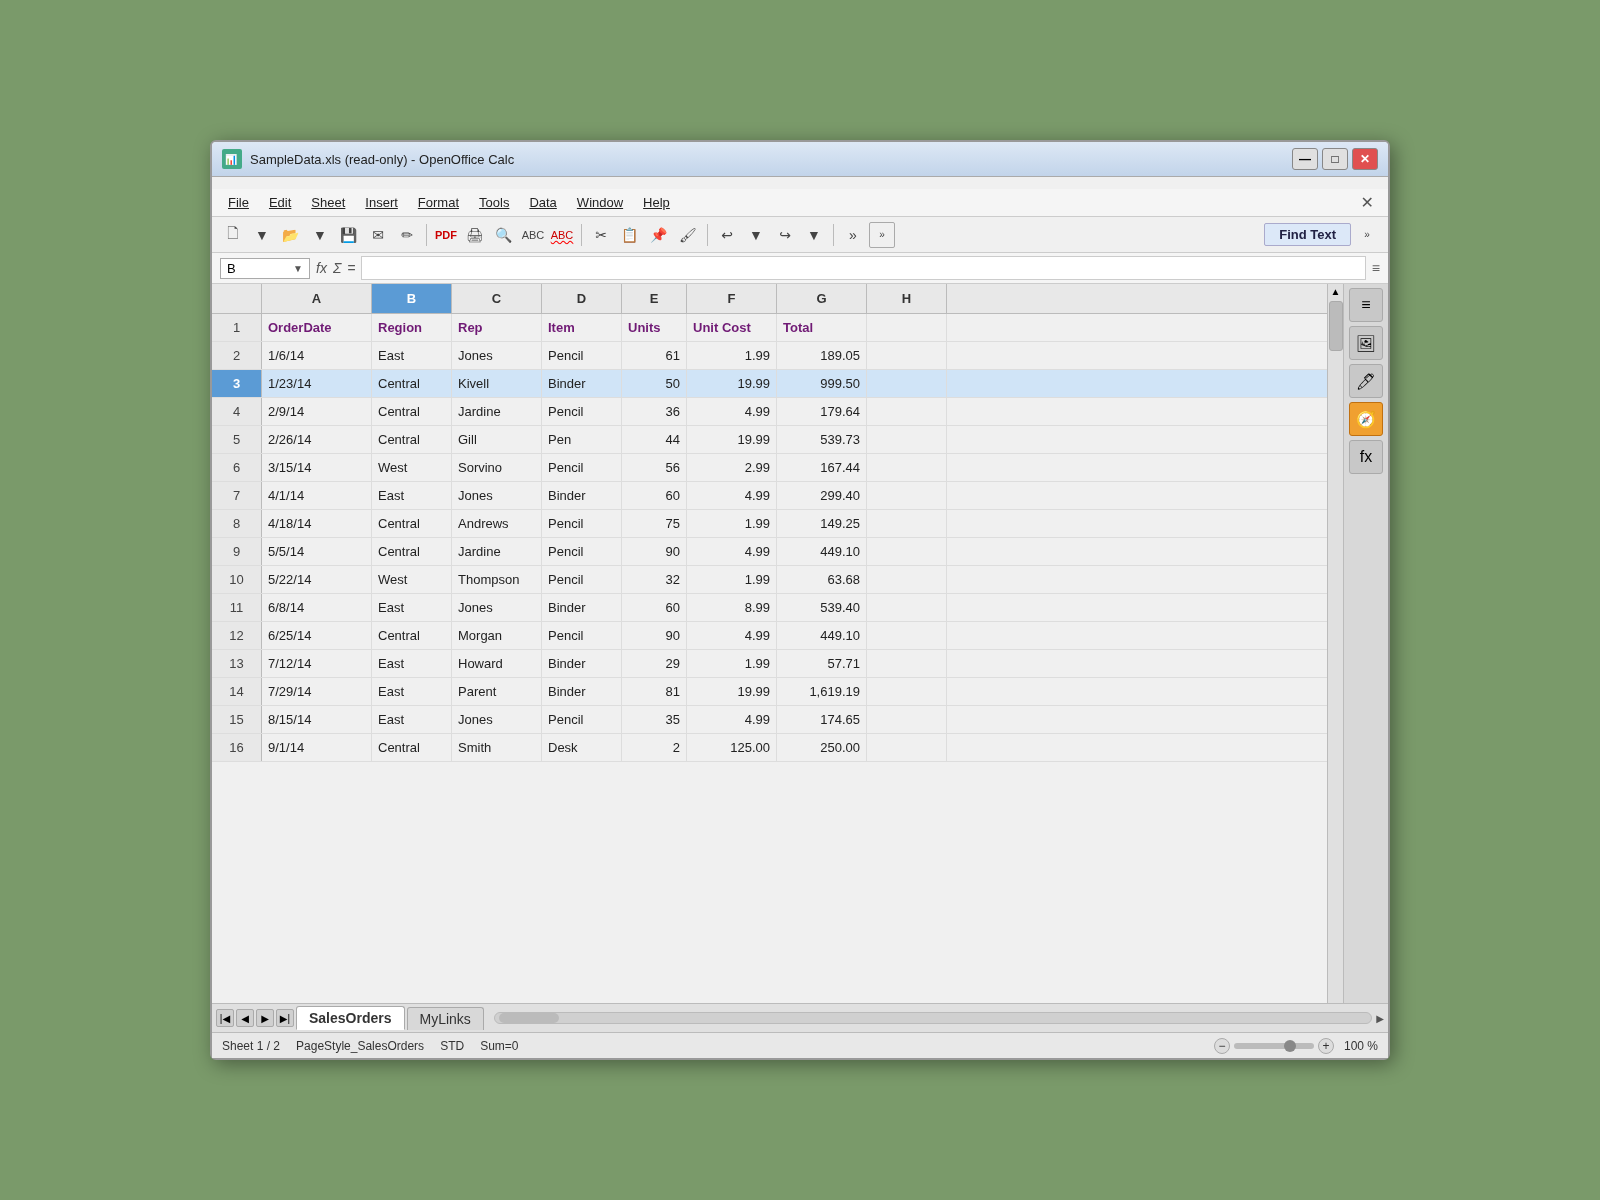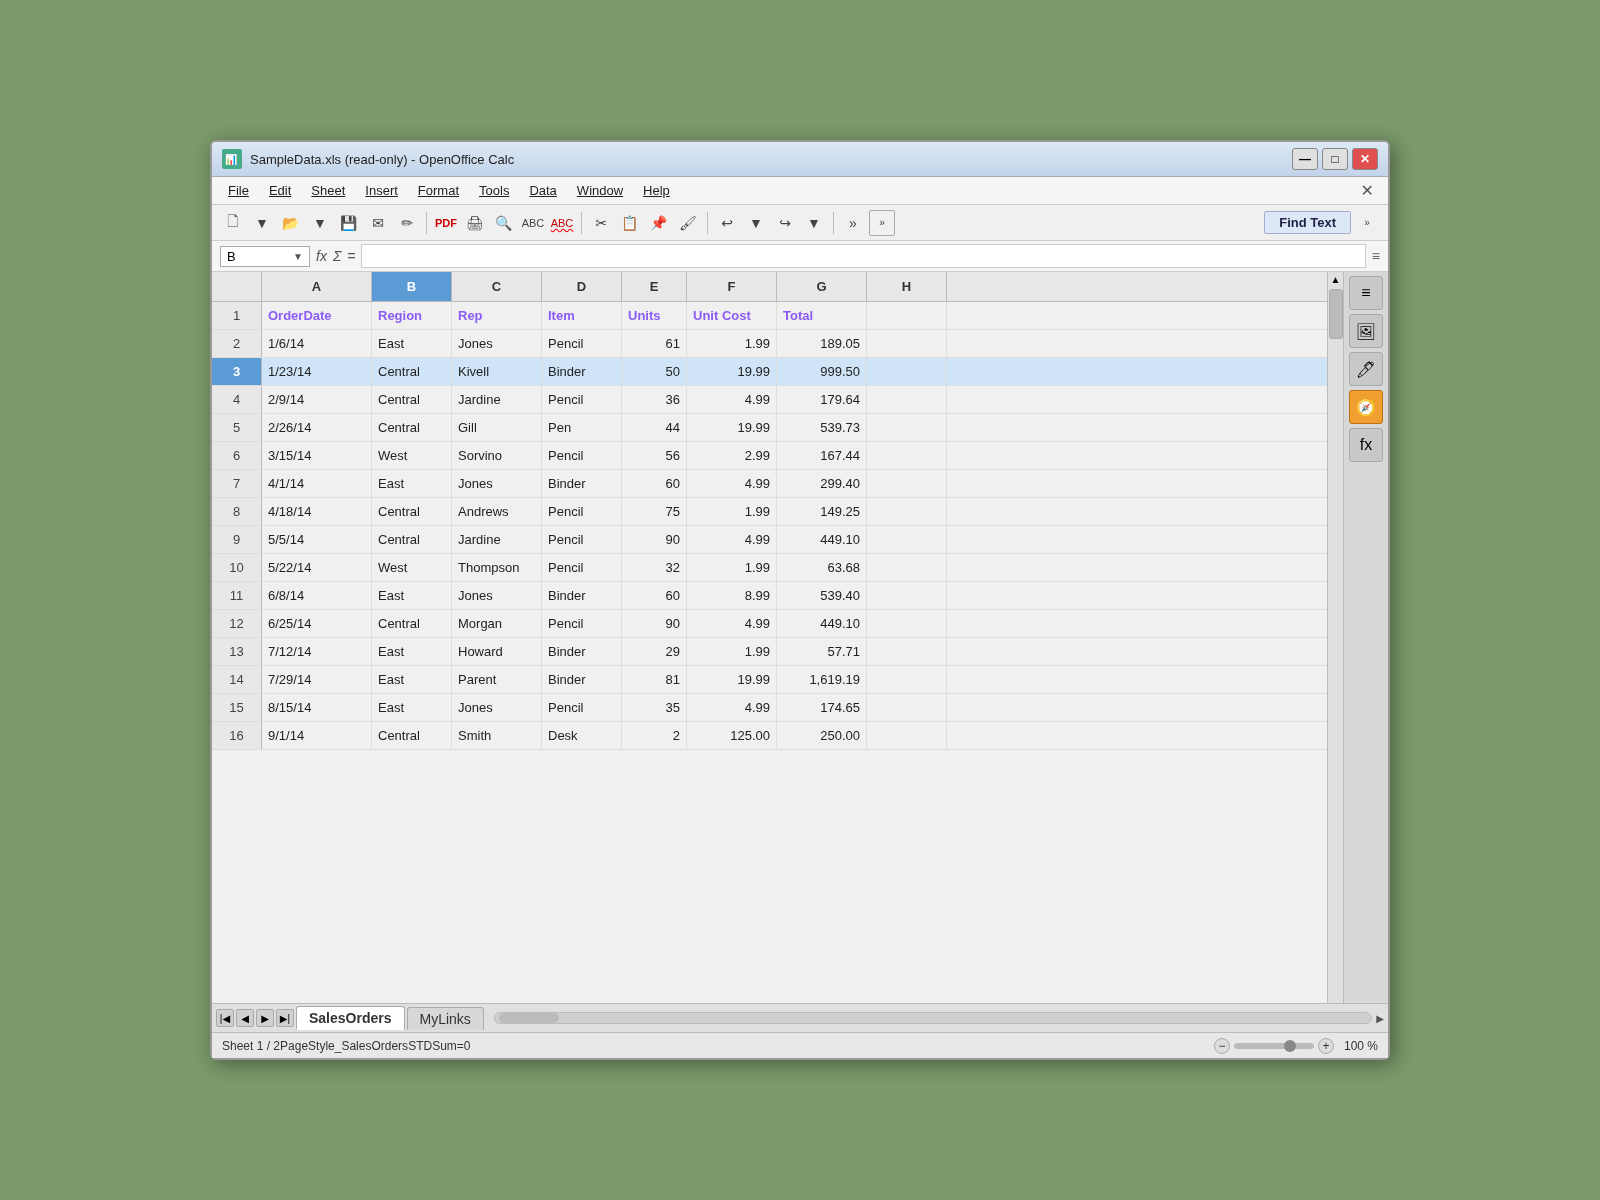--- a/index.html
+++ b/index.html
@@ -68,20 +68,21 @@
     .title-btn.maximize { background: #e0e0e0; }
     .title-btn.close { background: #e05050; color: white; }
 
     .menu-bar {
       background: #f5f5f5;
       border-bottom: 1px solid #ccc;
       display: flex;
       align-items: center;
       padding: 2px 8px;
       gap: 4px;
+      margin-top: 12px;
     }
     .menu-item {
       padding: 3px 8px;
       cursor: pointer;
       font-size: 13px;
       color: #222;
       text-decoration: underline;
     }
     .menu-close-btn {
       margin-left: auto;
@@ -252,21 +253,21 @@
       padding: 4px 6px;
       font-size: 13px;
       color: #222;
       overflow: hidden;
       white-space: nowrap;
       display: flex;
       align-items: center;
     }
     .cell.header-cell {
       font-weight: bold;
-      color: #8b5cf6;
+      color: #701a75;
     }
     .cell.right-align {
       justify-content: flex-end;
     }
 
     .sidebar-right {
       width: 45px;
       background: #d8d8d8;
       border-left: 1px solid #bbb;
       display: flex;
@@ -377,20 +378,21 @@
     }
 
     .status-bar {
       background: #e8e8e8;
       border-top: 1px solid #bbb;
       display: flex;
       align-items: center;
       padding: 3px 10px;
       font-size: 12px;
       color: #333;
+      gap: 16px;
       min-height: 26px;
     }
     .zoom-slider-container {
       display: flex;
       align-items: center;
       gap: 4px;
       margin-left: auto;
     }
     .zoom-minus, .zoom-plus {
       width: 16px; height: 16px;

